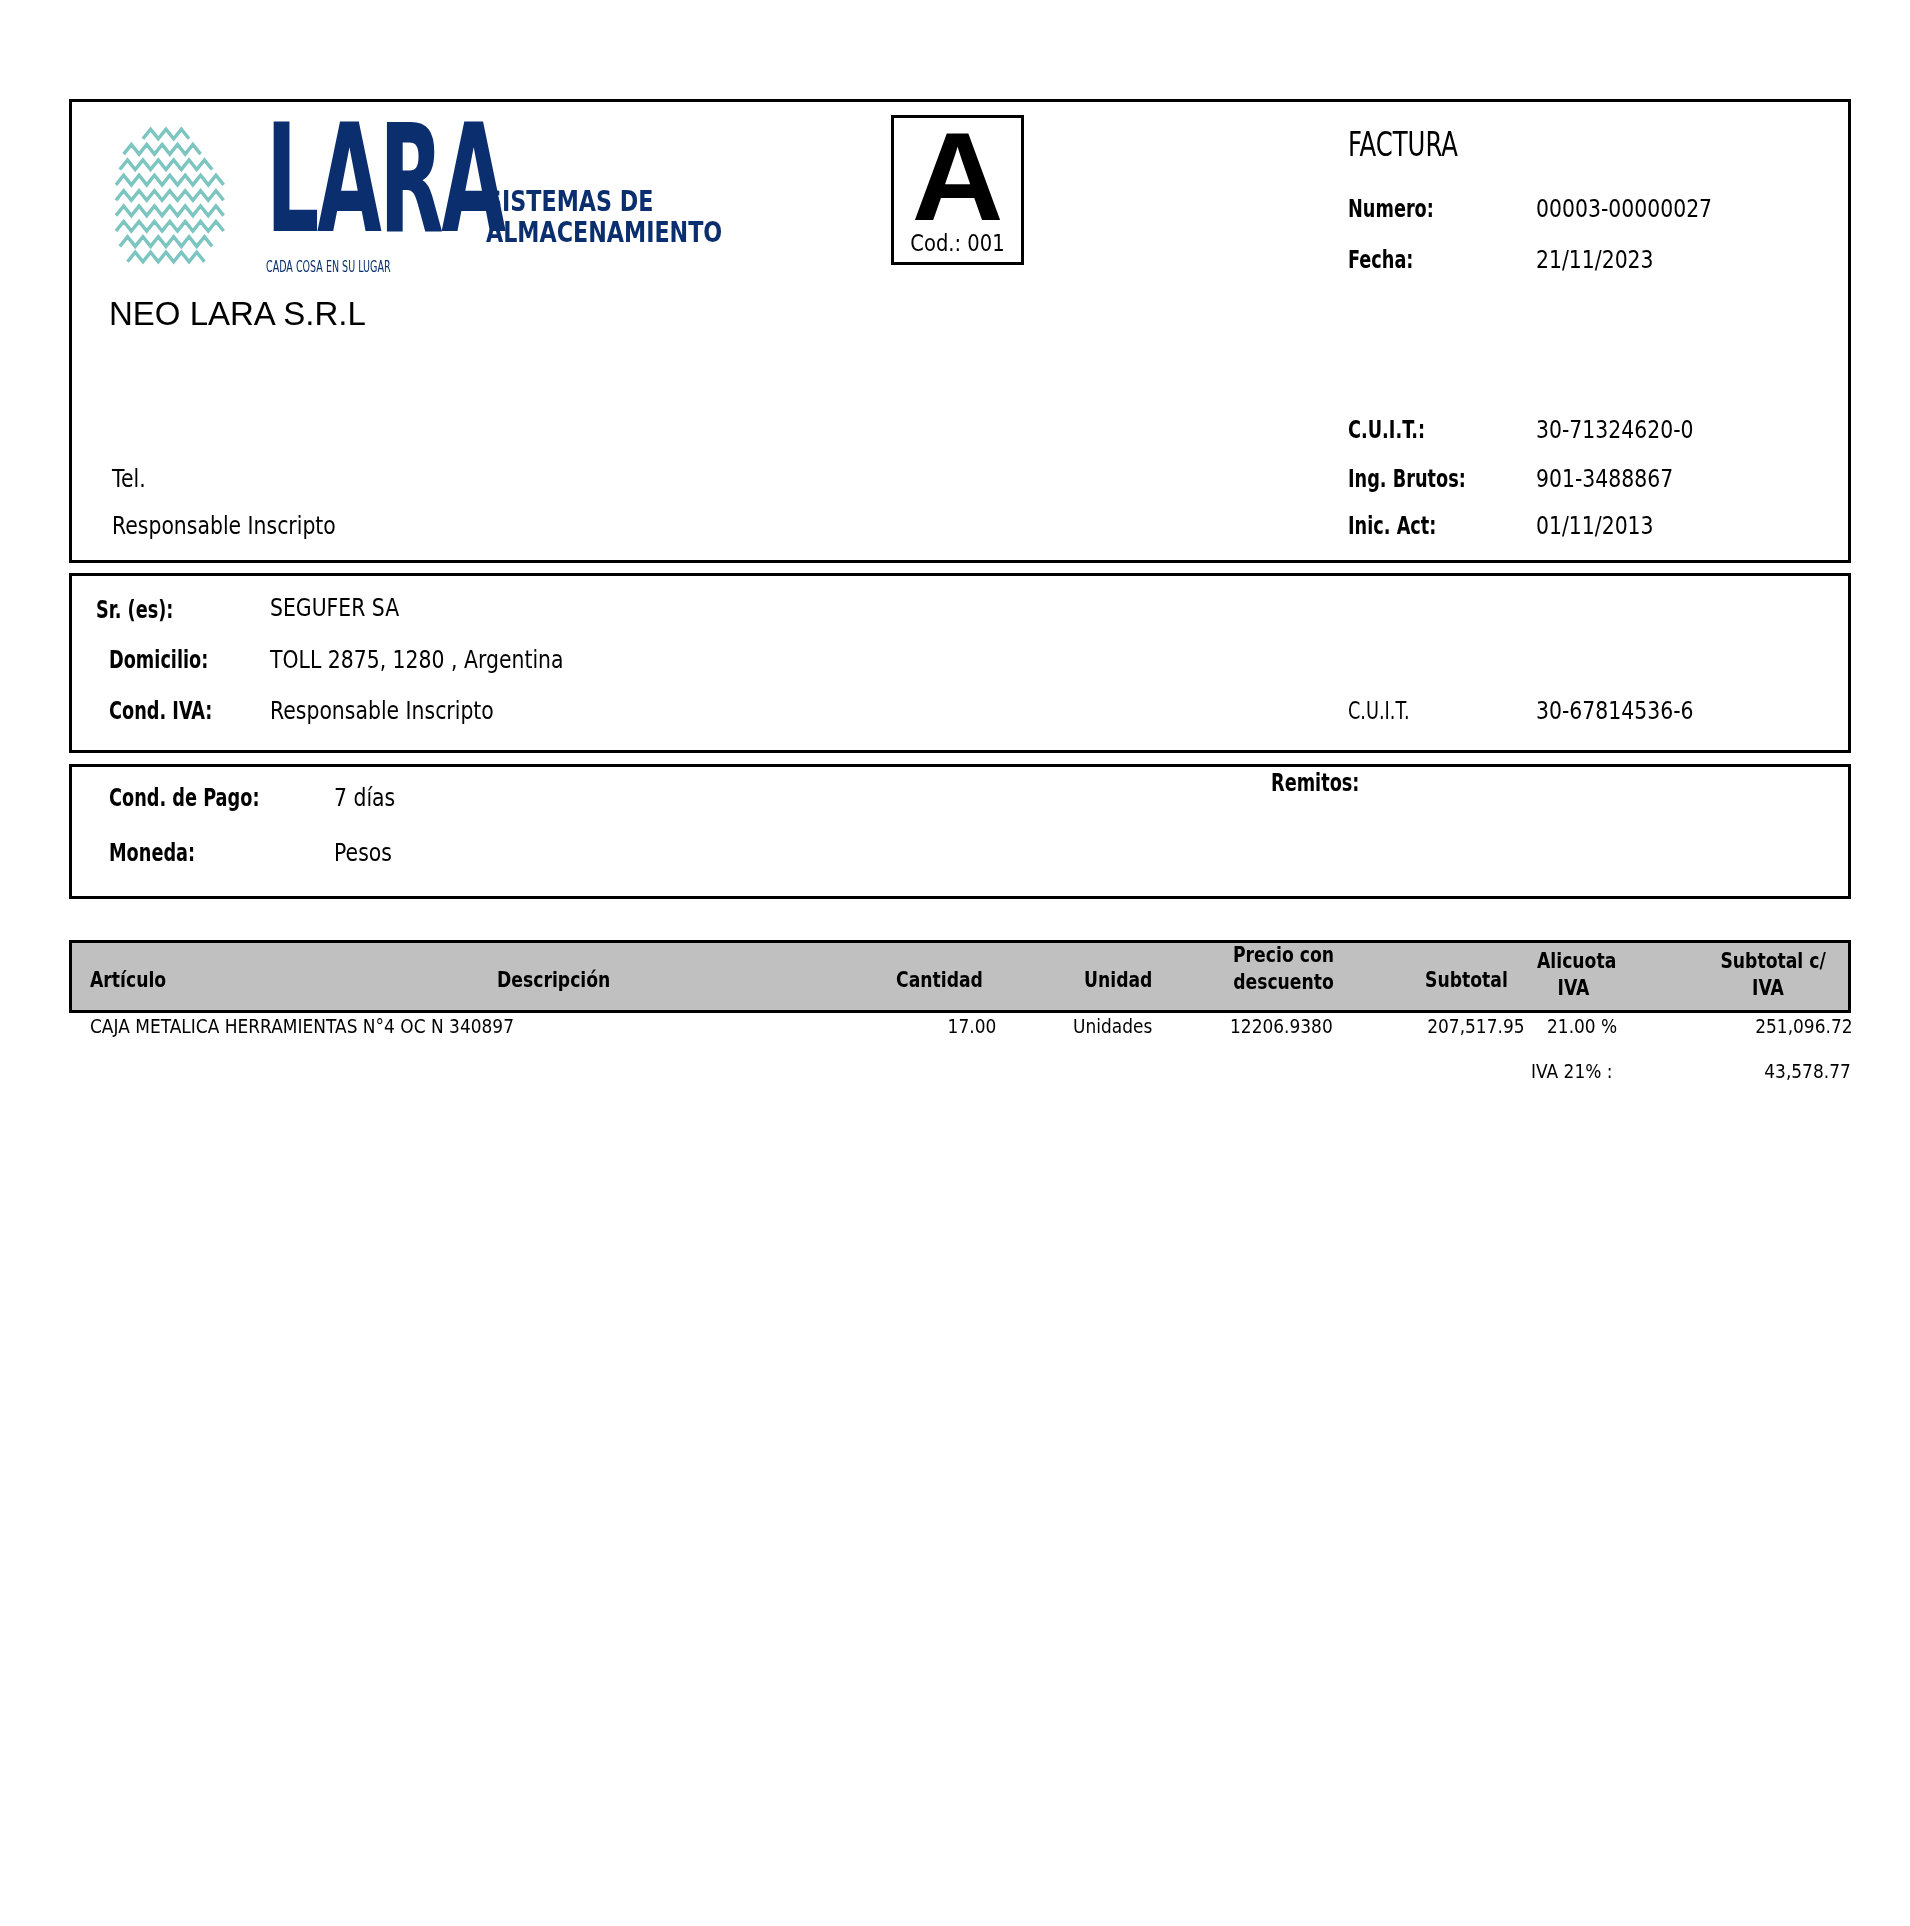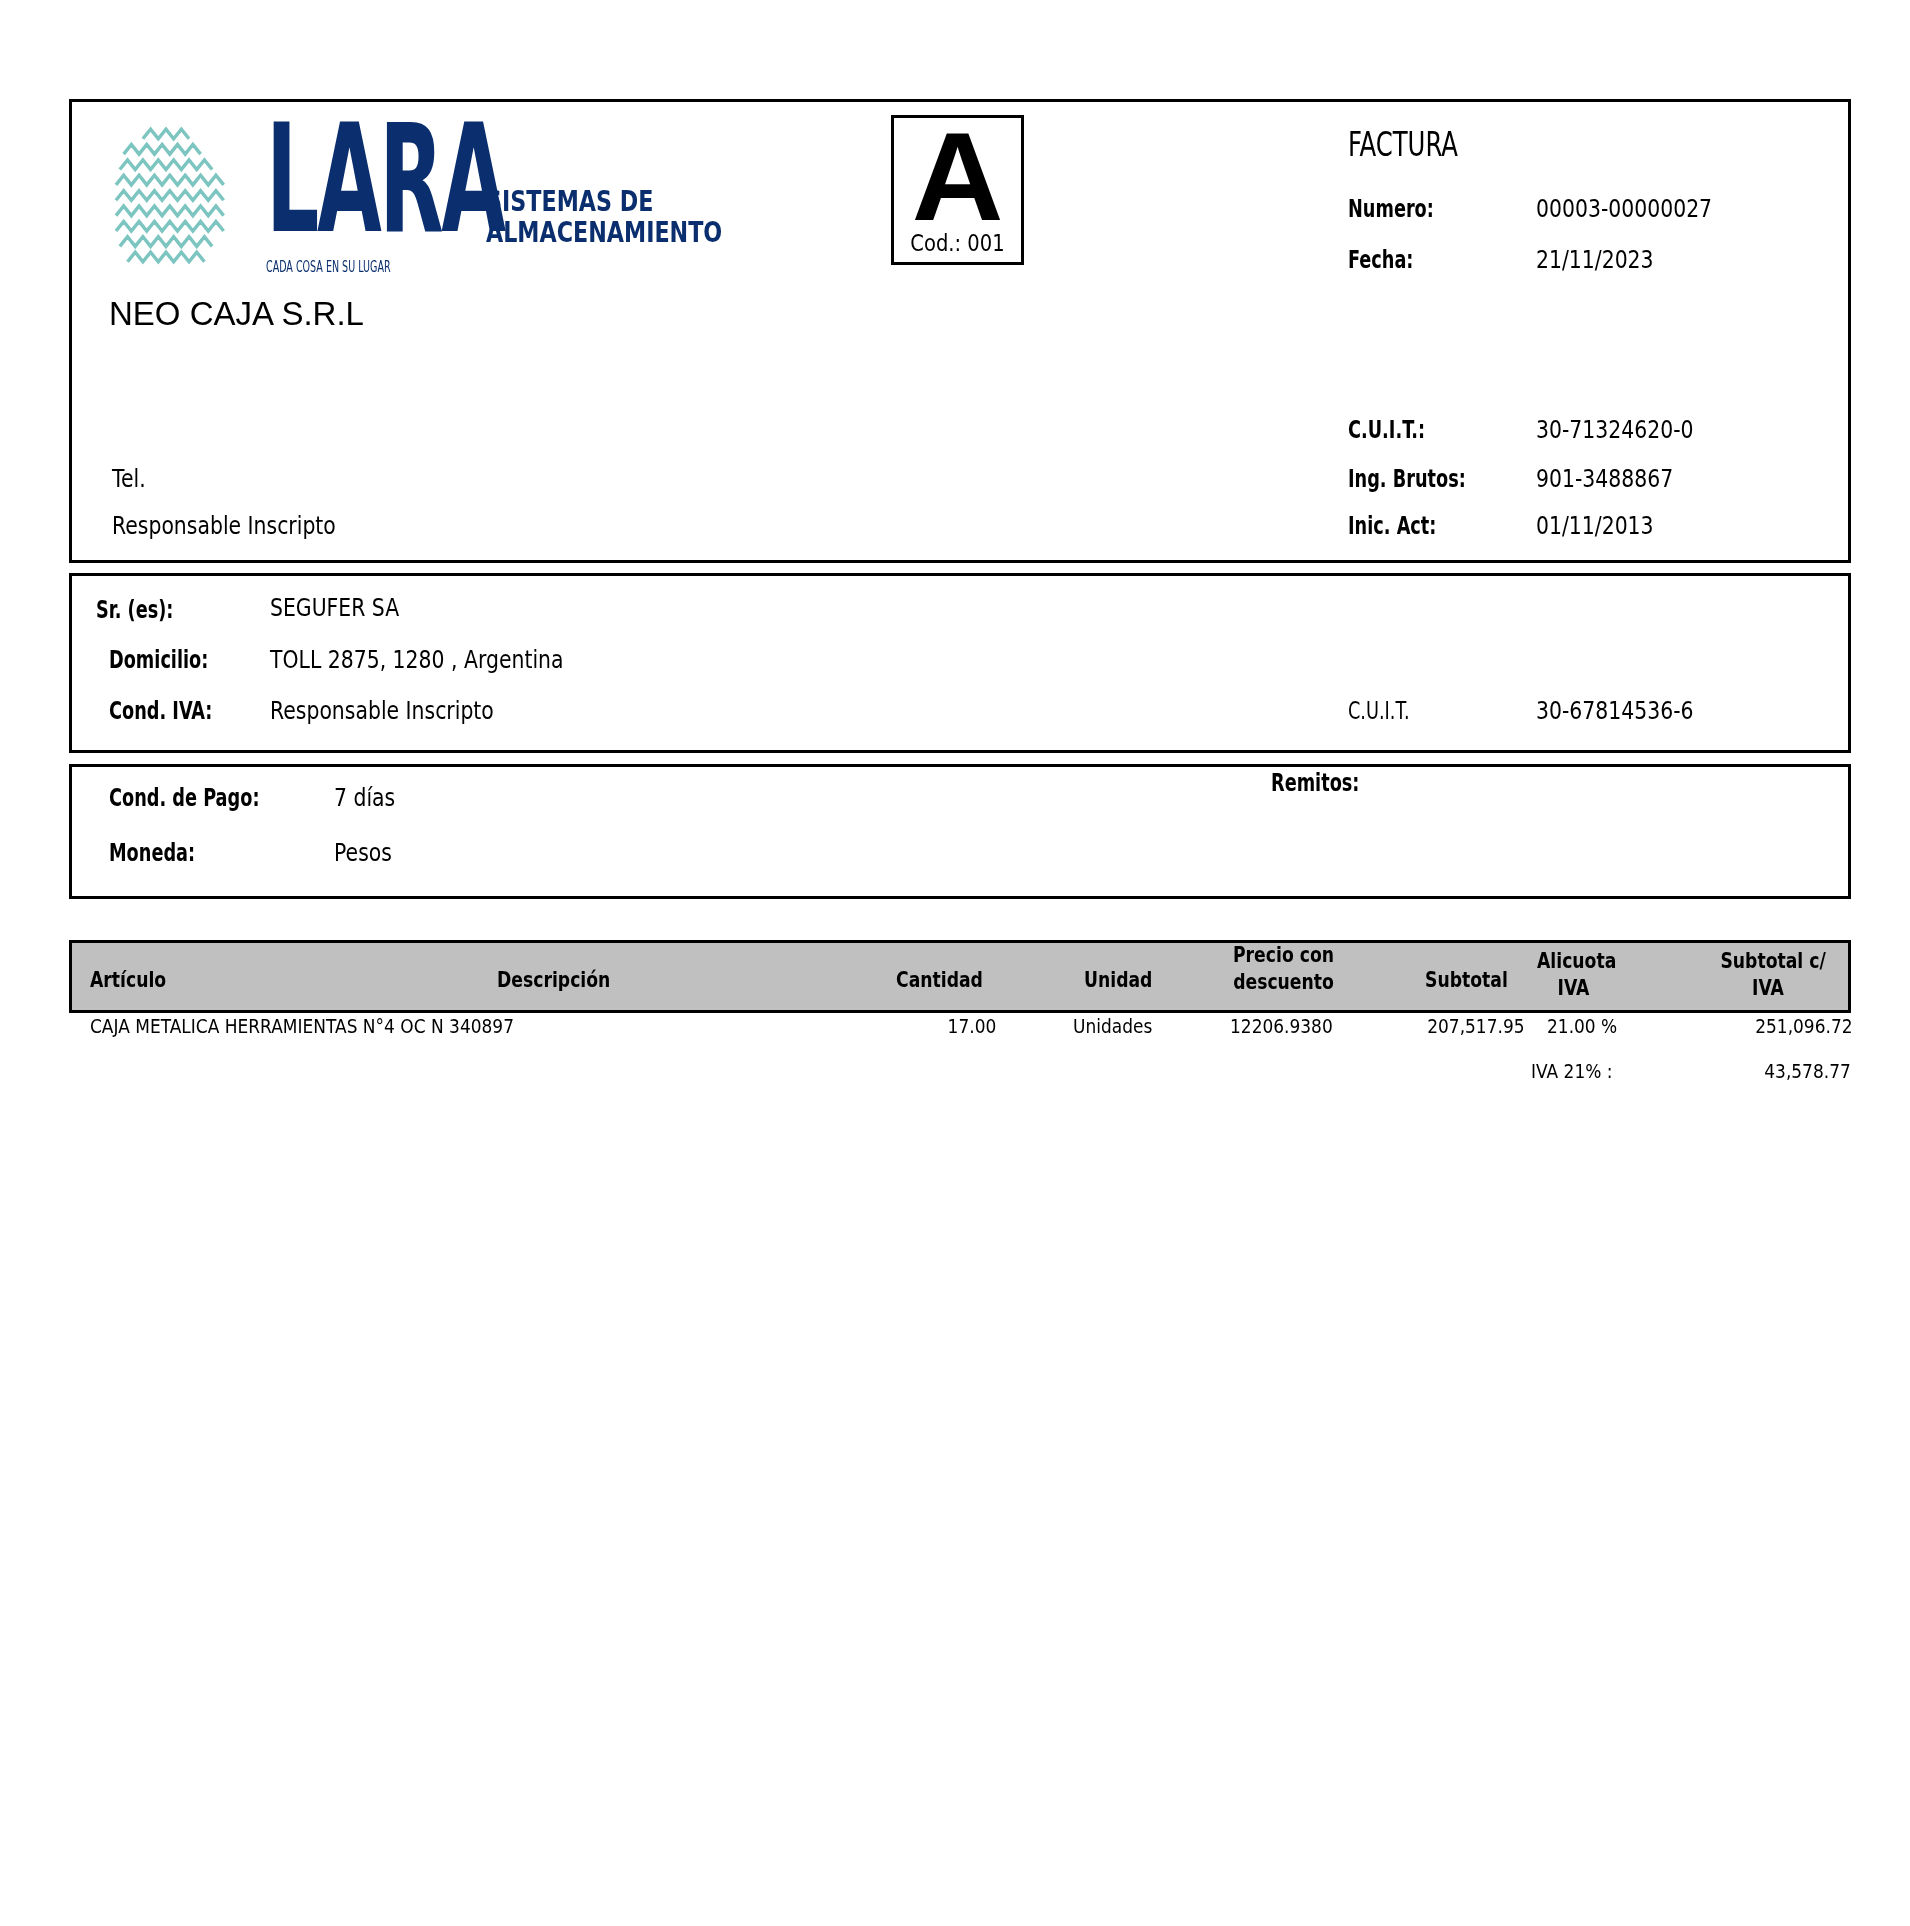--- a/index.html
+++ b/index.html
@@ -32,21 +32,21 @@
       <path d="M50 400 l20 -25 l20 25 l20 -25 l20 25 l20 -25 l20 25 l20 -25 l20 25 l20 -25 l20 25"></path>
       <path d="M90 80 l20 -25 l20 25 l20 -25 l20 25 l20 -25 l20 25"></path>
     </g>
   </svg>
   <div class="abs" style="left:158px;top:-3.9px;font-family:'DejaVu Sans Condensed','DejaVu Sans',sans-serif;font-weight:bold;font-size:150px;line-height:150px;color:#0B2F6E;transform:scaleX(0.62);transform-origin:left top;letter-spacing:-3.9px;">LARA</div>
   <div class="abs" style="left:158px;top:150px;font-size:15.4px;color:#0B2F6E;transform:scaleX(0.62);transform-origin:left top;white-space:nowrap;">CADA COSA EN SU LUGAR</div>
   <div class="abs" style="left:378px;top:77px;font-weight:bold;font-size:28.5px;color:#0B2F6E;transform:scaleX(0.78);transform-origin:left top;white-space:nowrap;">SISTEMAS DE</div>
   <div class="abs" style="left:378px;top:108px;font-weight:bold;font-size:28.5px;color:#0B2F6E;transform:scaleX(0.78);transform-origin:left top;white-space:nowrap;">ALMACENAMIENTO</div>
 </div>
 
-<div class="abs" style="left:109px;top:295px;font-family:'Liberation Sans',sans-serif;font-size:33px;white-space:nowrap;">NEO CAJA S.R.L</div>
+<div class="abs" style="left:109px;top:295px;font-family:'Liberation Sans',sans-serif;font-size:33px;white-space:nowrap;">NEO LARA S.R.L</div>
 <div class="val" style="left:112px;top:465px;">Tel.</div>
 <div class="val" style="left:112px;top:512px;">Responsable Inscripto</div>
 
 <div class="box" style="left:891px;top:115px;width:133px;height:150px;border-width:3.1px;">
   <div class="abs" style="left:0;right:0;top:3.9px;text-align:center;font-weight:bold;font-size:127px;line-height:108px;font-family:'Liberation Sans',sans-serif;">A</div>
   <div class="abs" style="left:0;right:0;top:112px;text-align:center;font-size:23px;white-space:nowrap;transform:scaleX(0.85);">Cod.: 001</div>
 </div>
 
 <div class="lbl" style="left:1348px;top:125px;font-size:33px;font-weight:normal;">FACTURA</div>
 <div class="lbl" style="left:1348px;top:195px;">Numero:</div>

